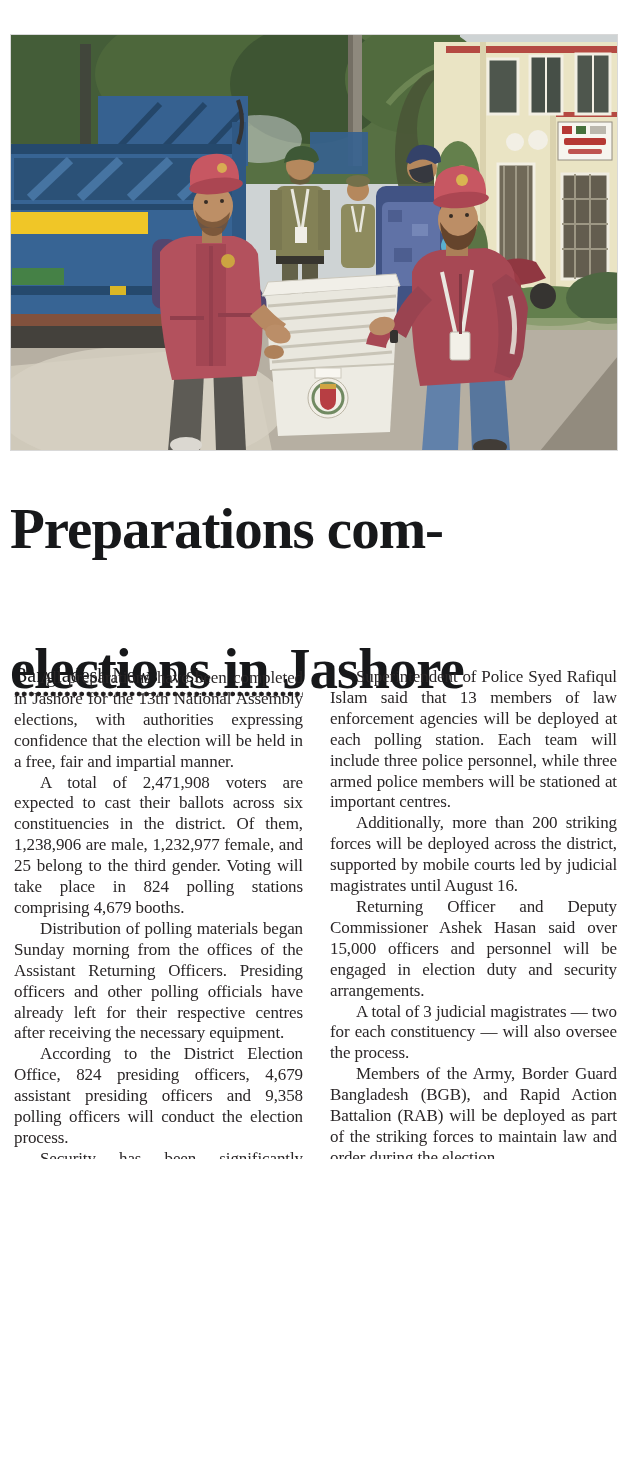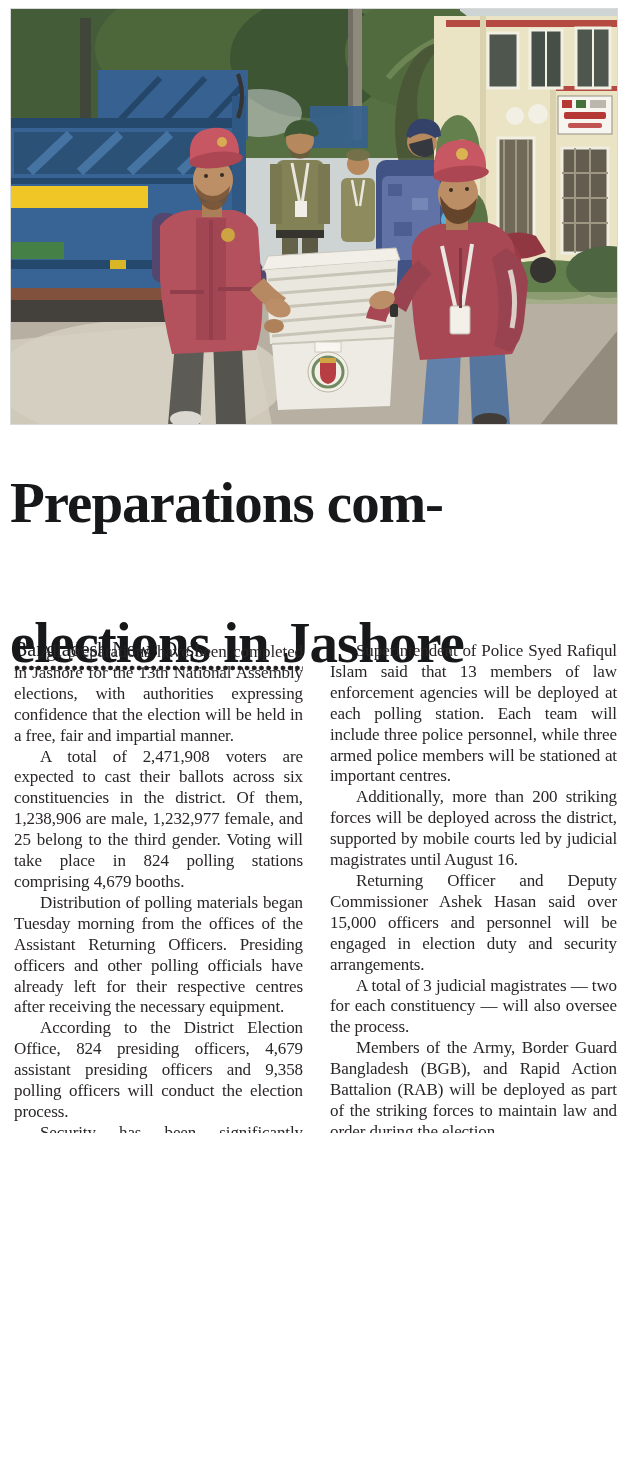--- a/index.html
+++ b/index.html
@@ -1,18 +1,18 @@
 <!DOCTYPE html>
 <html><head>
 <meta charset="utf-8">
 <style>
   html,body { margin:0; padding:0; background:#ffffff; }
   .page {
     position:relative; width:628px; height:1133px; overflow:hidden;
-    background:#ffffff; font-family:"Liberation Serif", serif; color:#262223;
+    background:#ffffff; font-family:"Liberation Serif", serif; color:#262223;margin-top:26px;
   }
   .photo-wrap { position:absolute; left:10px; top:8px; width:608px; height:417px; }
   .photo-wrap svg { display:block; width:608px; height:417px; }
   .headline {
     position:absolute; left:10px; top:430px; width:616px;
     font-size:57px; line-height:70px; letter-spacing:-1px; color:#17181a;
   }
   .byline { position:absolute; left:14px; top:638px; font-size:20px; font-weight:normal; color:#17181a; }
   .dotted-rule {
     position:absolute; left:14px; top:665px; width:289px; height:6px;
@@ -249,21 +249,21 @@
     <br>
     <span>elections in Jashore</span>
   </h1>
 
   <div class="byline">Bangladesh News Desk</div>
   <div class="dotted-rule"></div>
 
   <div class="col col-left">
     <p>All preparations have been completed in Jashore for the 13th National Assembly elections, with authorities expressing confidence that the election will be held in a free, fair and impartial manner.</p>
     <p>A total of 2,471,908 voters are expected to cast their ballots across six constituencies in the district. Of them, 1,238,906 are male, 1,232,977 female, and 25 belong to the third gender. Voting will take place in 824 polling stations comprising 4,679 booths.</p>
-    <p>Distribution of polling materials began Tuesday morning from the offices of the Assistant Returning Officers. Presiding officers and other polling officials have already left for their respective centres after receiving the necessary equipment.</p>
+    <p>Distribution of polling materials began Sunday morning from the offices of the Assistant Returning Officers. Presiding officers and other polling officials have already left for their respective centres after receiving the necessary equipment.</p>
     <p>According to the District Election Office, 824 presiding officers, 4,679 assistant presiding officers and 9,358 polling officers will conduct the election process.</p>
     <p>Security has been significantly strengthened across the district. CCTV cameras have been installed in all 824 polling stations — a first for Jashore. Of the total centres, 302 have been identified as “important,” including 71 categorized as “very important.” Police personnel deployed at the “very important” centres will be equipped with body cameras.</p>
   </div>
 
   <div class="col col-right">
     <p>Superintendent of Police Syed Rafiqul Islam said that 13 members of law enforcement agencies will be deployed at each polling station. Each team will include three police personnel, while three armed police members will be stationed at important centres.</p>
     <p>Additionally, more than 200 striking forces will be deployed across the district, supported by mobile courts led by judicial magistrates until August 16.</p>
     <p>Returning Officer and Deputy Commissioner Ashek Hasan said over 15,000 officers and personnel will be engaged in election duty and security arrangements.</p>
     <p>A total of 3 judicial magistrates — two for each constituency — will also oversee the process.</p>
     <p>Members of the Army, Border Guard Bangladesh (BGB), and Rapid Action Battalion (RAB) will be deployed as part of the striking forces to maintain law and order during the election.</p>

